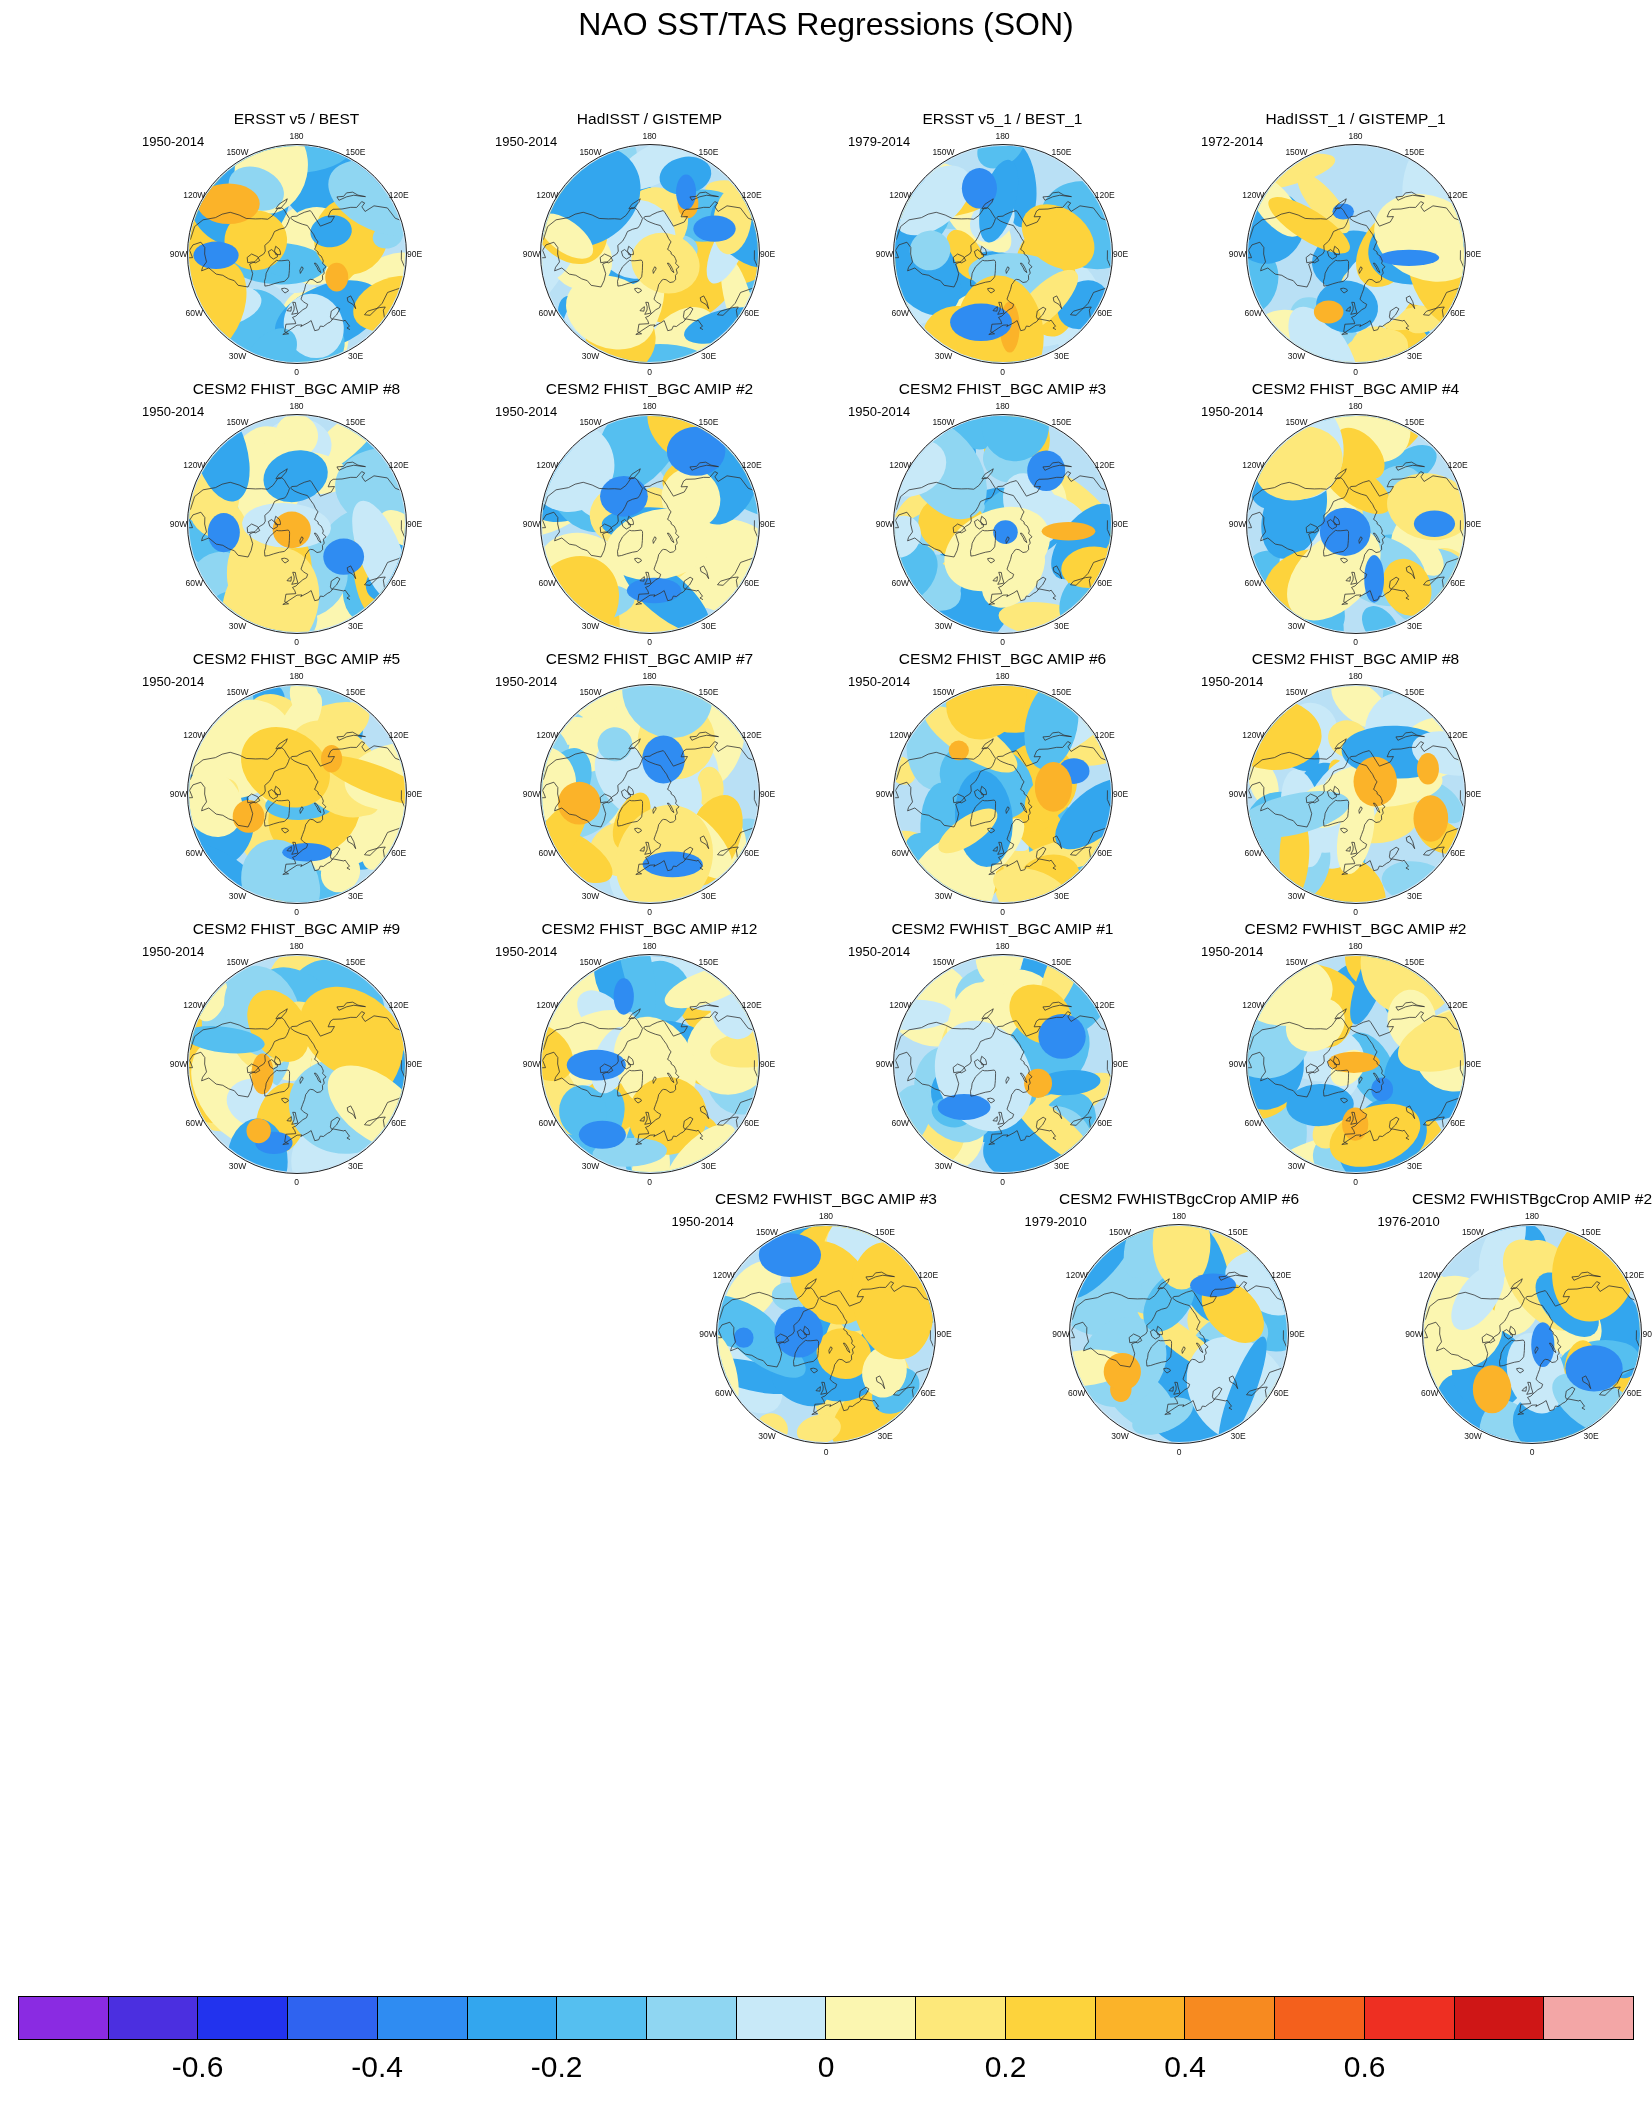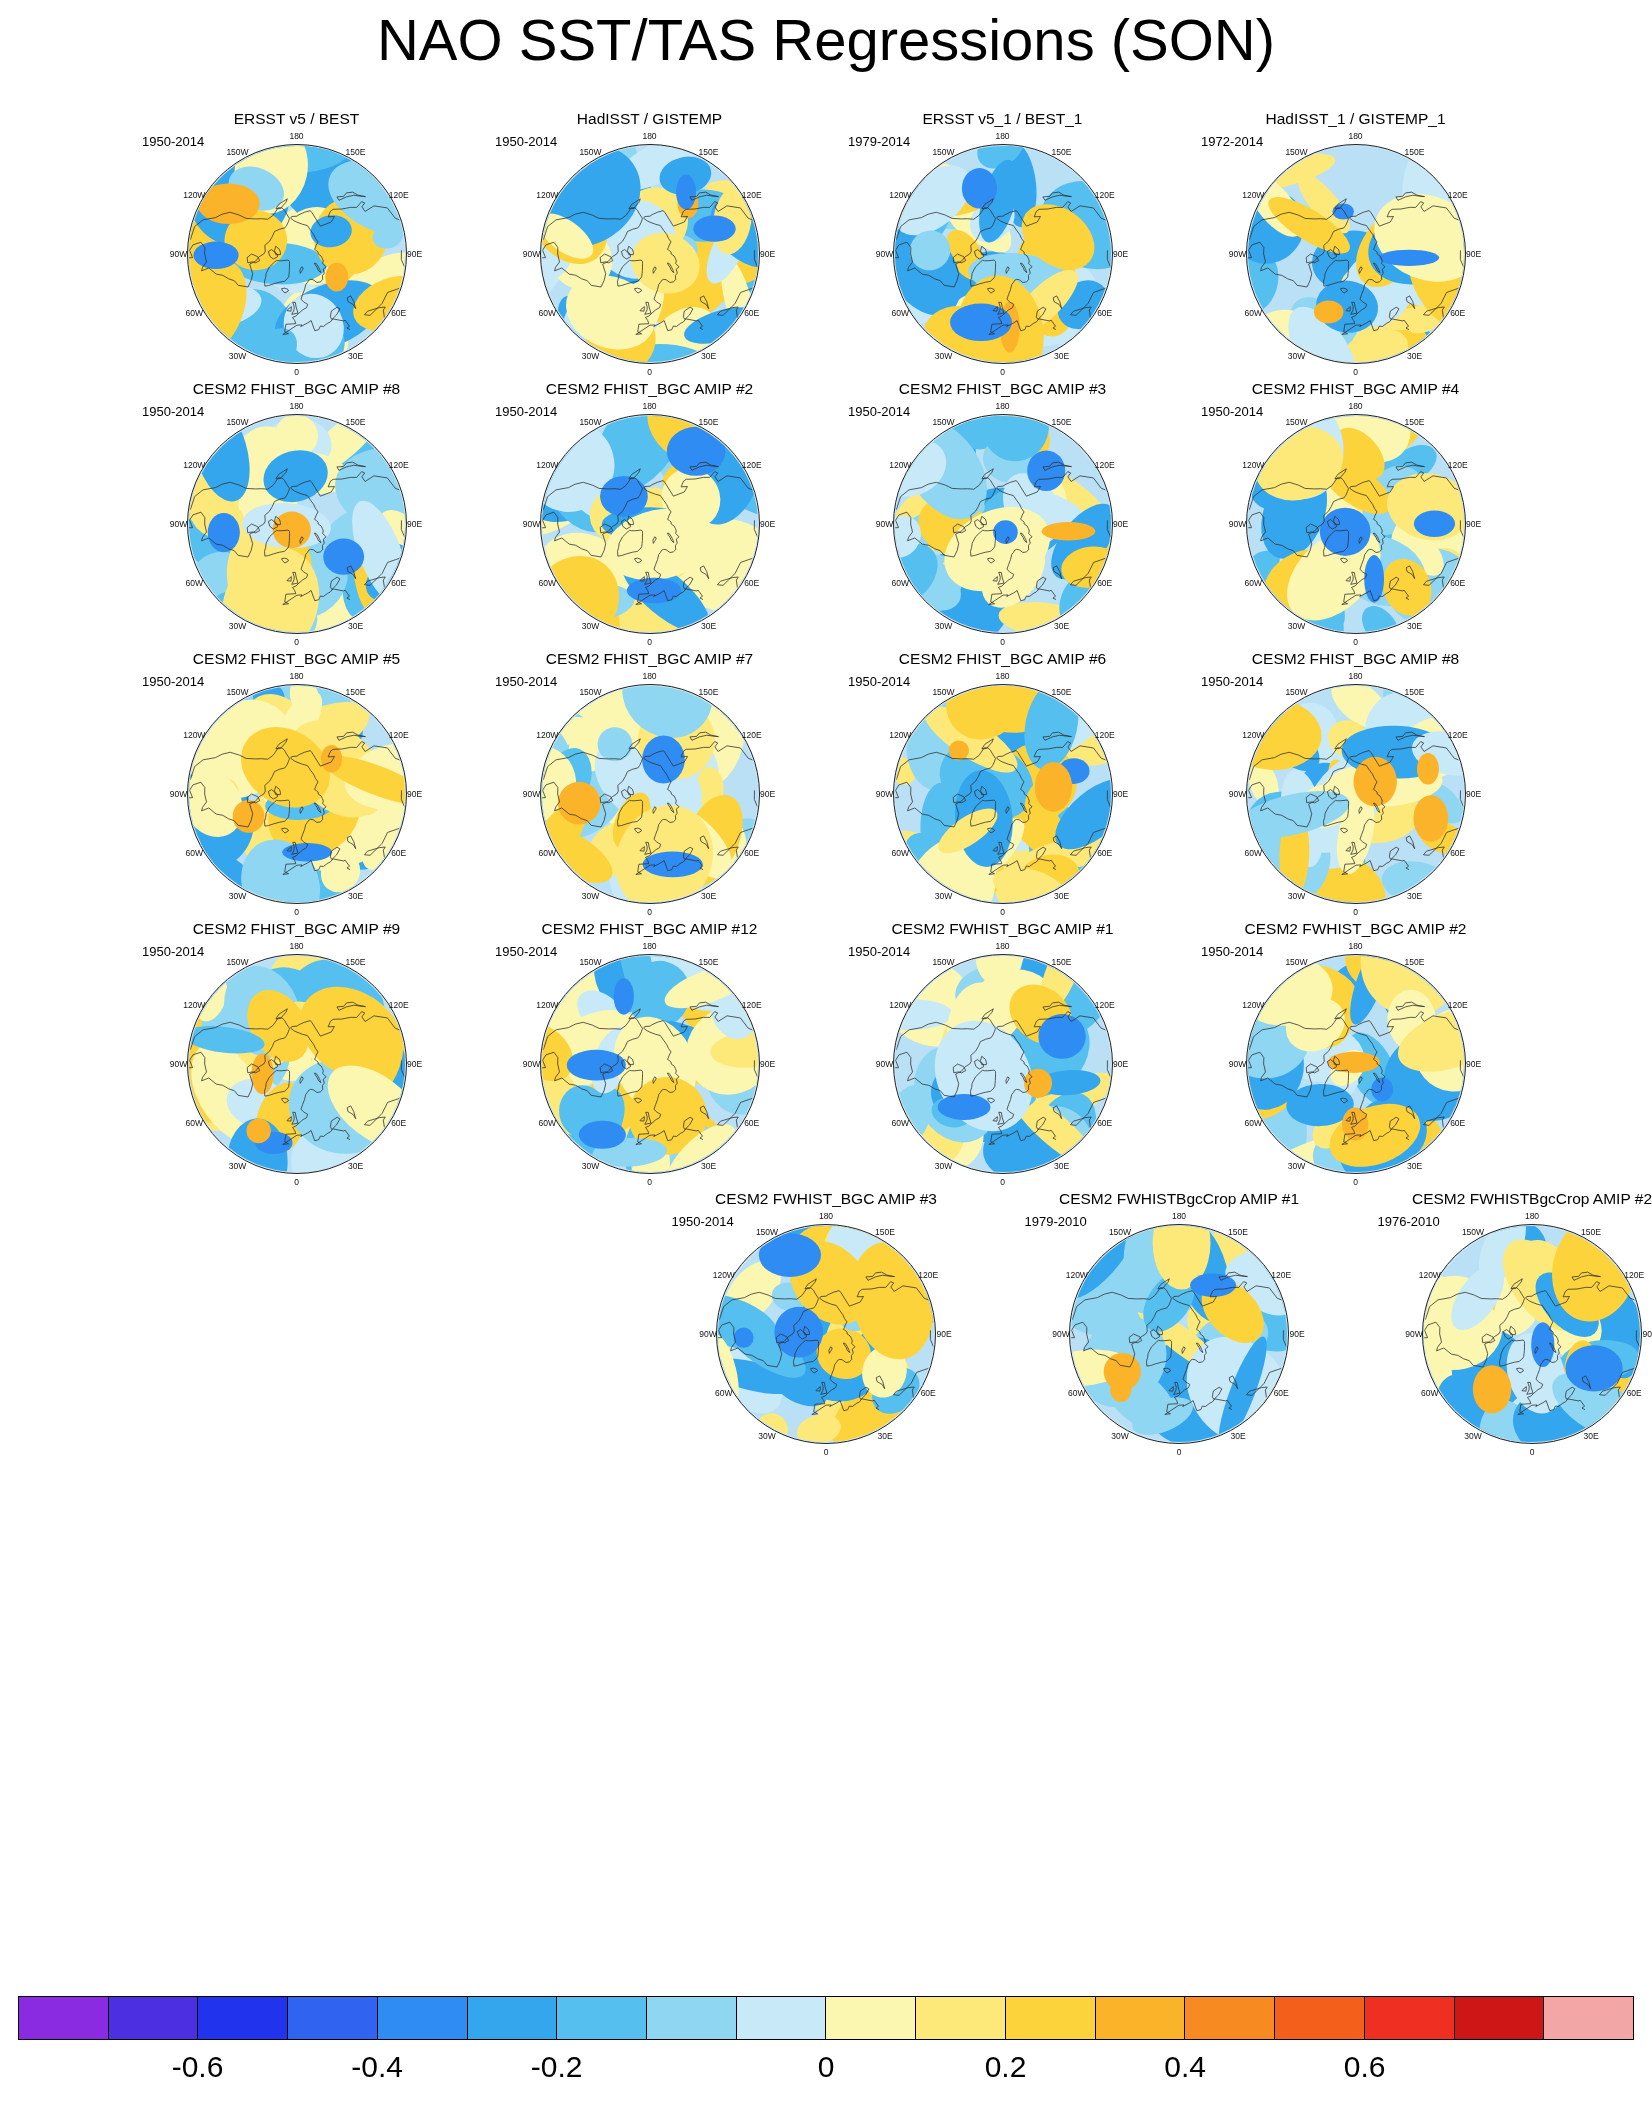--- a/index.html
+++ b/index.html
@@ -19,21 +19,21 @@
     width: 1652px;
     height: 2104px;
     position: relative;
   }
   .fig-title {
     position: absolute;
     top: 6px;
     left: 0;
     width: 1652px;
     text-align: center;
-    font-size: 58px;
+    font-size: 32px;
     font-weight: normal;
     letter-spacing: 0px;
     font-family: "Liberation Sans", sans-serif;
   }
   .panel-grid {
     position: absolute;
     top: 110px;
     left: 0;
     width: 1490px;
   }
@@ -1540,21 +1540,21 @@
             <div class="lon" style="left: 183px; top: 226.191px;">30E</div>
             <div class="lon" style="left: 124px; top: 242px;">0</div>
             <div class="lon" style="left: 65px; top: 226.191px;">30W</div>
             <div class="lon" style="left: 21.809px; top: 183px;">60W</div>
             <div class="lon" style="left: 6px; top: 124px;">90W</div>
             <div class="lon" style="left: 21.809px; top: 65px;">120W</div>
             <div class="lon" style="left: 65px; top: 21.809px;">150W</div>
           </div>
         </div>
         <div class="panel">
-          <div class="panel-title">CESM2 FWHISTBgcCrop AMIP #1</div>
+          <div class="panel-title">CESM2 FWHISTBgcCrop AMIP #6</div>
           <div class="panel-period">1979-2010</div>
           <div class="globe-wrap">
             <div class="globe">
               <svg viewBox="0 0 220 220" xmlns="http://www.w3.org/2000/svg">
                 <defs>
                   <clipPath id="clip18">
                     <circle cx="110" cy="110" r="109"></circle>
                   </clipPath>
                 </defs>
                 <g clip-path="url(#clip18)">

